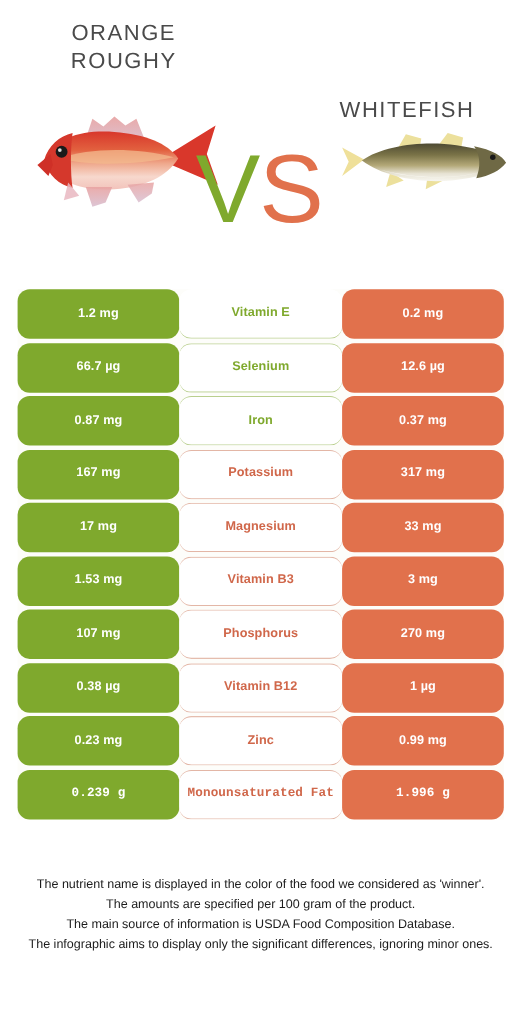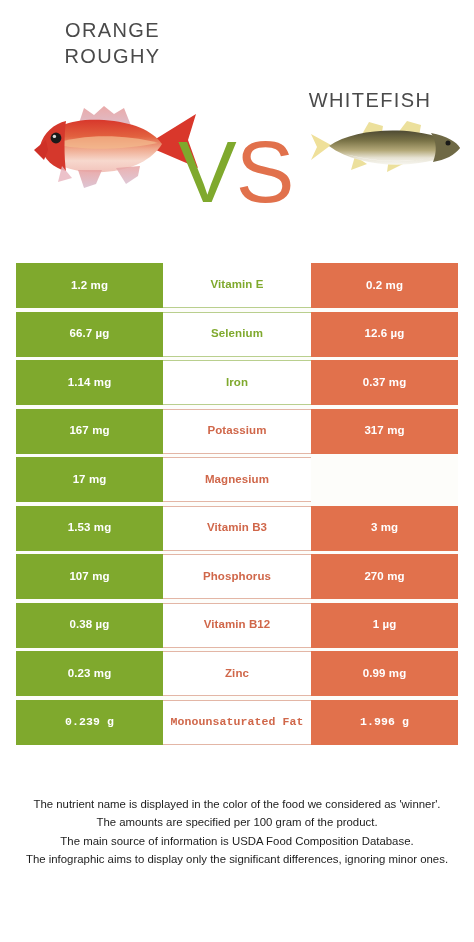--- a/index.html
+++ b/index.html
@@ -79,20 +79,21 @@
 
   .cell {
     display: flex;
     align-items: center;
     justify-content: center;
     text-align: center;
     font-size: 11.5px;
     font-weight: bold;
     letter-spacing: 0.1px;
     line-height: 1.18;
+    border-radius: 11px;
   }
 
   .cell-left {
     width: 147px;
     background: #7FA92D;
     color: #ffffff;
   }
 
   .cell-right {
     width: 147px;
@@ -214,32 +215,33 @@
         <div class="cell cell-left">1.2 mg</div>
         <div class="cell cell-mid win-green">Vitamin E</div>
         <div class="cell cell-right">0.2 mg</div>
       </div>
       <div class="row">
         <div class="cell cell-left">66.7 µg</div>
         <div class="cell cell-mid win-green">Selenium</div>
         <div class="cell cell-right">12.6 µg</div>
       </div>
       <div class="row">
-        <div class="cell cell-left">1.14 mg</div>
+        <div class="cell cell-left">0.87 mg</div>
         <div class="cell cell-mid win-green">Iron</div>
         <div class="cell cell-right">0.37 mg</div>
       </div>
       <div class="row">
         <div class="cell cell-left">167 mg</div>
         <div class="cell cell-mid win-orange">Potassium</div>
         <div class="cell cell-right">317 mg</div>
       </div>
       <div class="row">
         <div class="cell cell-left">17 mg</div>
         <div class="cell cell-mid win-orange">Magnesium</div>
+        <div class="cell cell-right">33 mg</div>
       </div>
       <div class="row">
         <div class="cell cell-left">1.53 mg</div>
         <div class="cell cell-mid win-orange">Vitamin B3</div>
         <div class="cell cell-right">3 mg</div>
       </div>
       <div class="row">
         <div class="cell cell-left">107 mg</div>
         <div class="cell cell-mid win-orange">Phosphorus</div>
         <div class="cell cell-right">270 mg</div>

